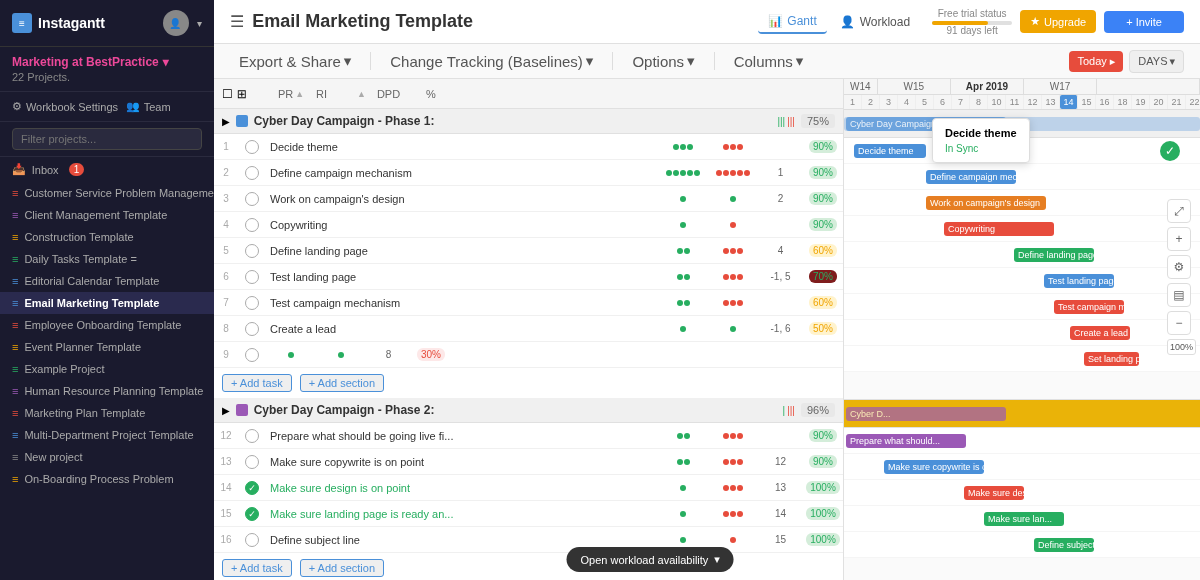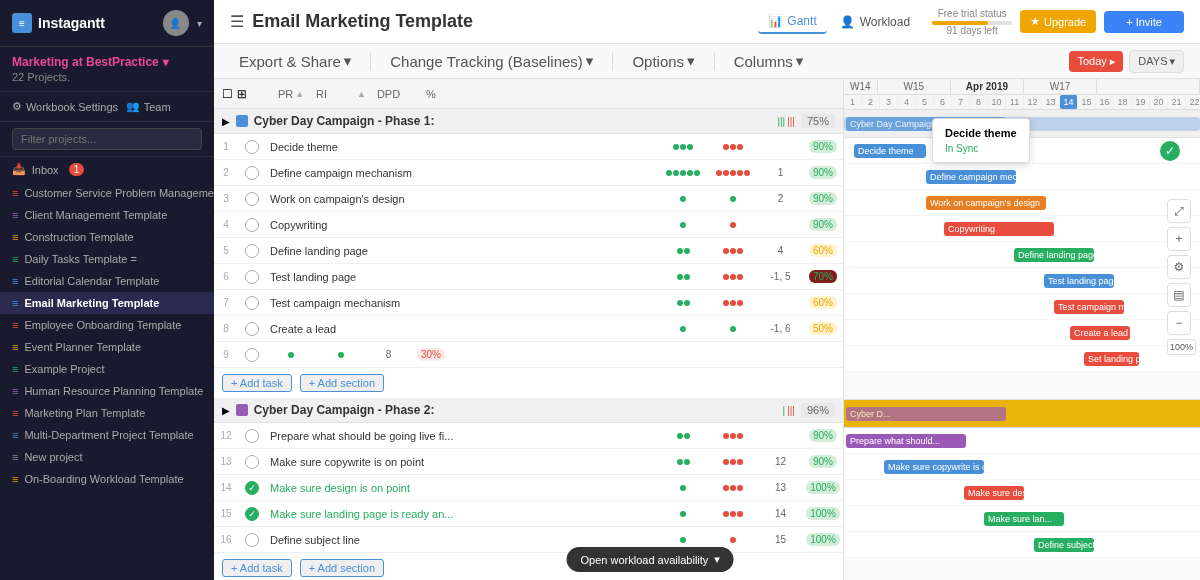--- a/index.html
+++ b/index.html
@@ -224,21 +224,21 @@
       <div class="sidebar-item">
         <span style="color:#4a90d9;">≡</span>
         <span>Multi-Department Project Template</span>
       </div>
       <div class="sidebar-item">
         <span style="color:#888;">≡</span>
         <span>New project</span>
       </div>
       <div class="sidebar-item">
         <span style="color:#f0a500;">≡</span>
-        <span>On-Boarding Workload Template</span>
+        <span>On-Boarding Process Problem</span>
       </div>
     </div>
   </div>
 
   <div class="main">
 
     <div class="topbar">
       <button class="btn-menu">☰</button>
       <div class="topbar-title" style="margin-left:8px;">Email Marketing Template</div>
 

